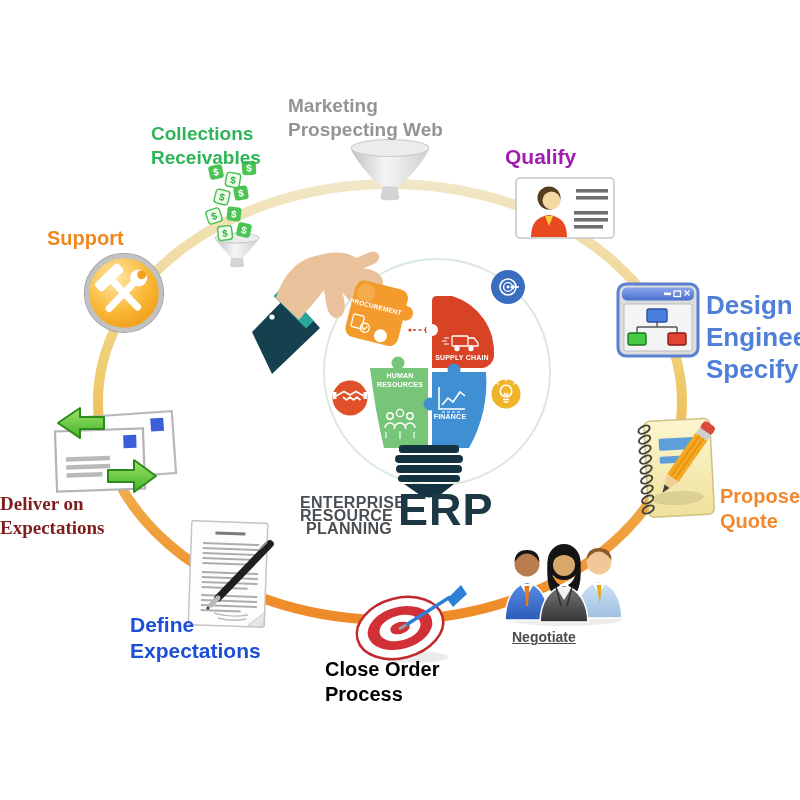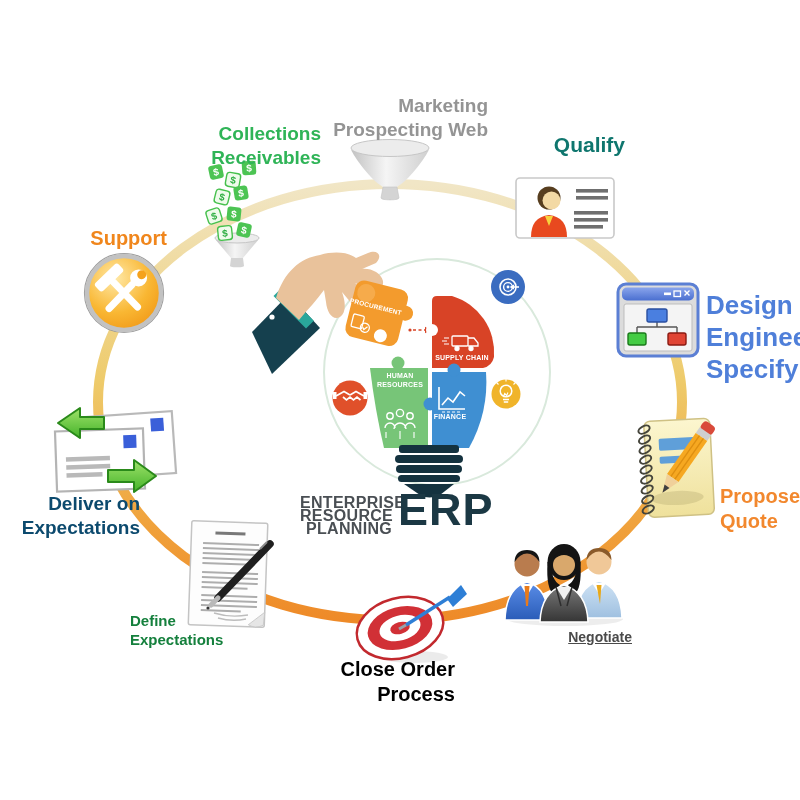--- a/index.html
+++ b/index.html
@@ -1,20 +1,20 @@
 <!DOCTYPE html>
 <html><head>
 <meta charset="utf-8">
 <style>
   html,body{margin:0;padding:0;background:#fff;}
   .canvas{position:relative;width:800px;height:800px;background:#fff;
           font-family:"Liberation Sans",sans-serif;overflow:hidden;}
   .bg{position:absolute;left:0;top:0;}
   .lbl{position:absolute;font-weight:700;white-space:pre-line;line-height:1.24;}
-  .ctr{text-align:right;}
+  .ctr{text-align:left;}
   .mod{position:absolute;color:#fff;font-weight:700;text-align:center;
        letter-spacing:.2px;white-space:pre-line;}
   .erp-full{position:absolute;left:300px;top:496px;width:92px;text-align:right;
             font-size:16px;line-height:13px;font-weight:700;color:#4a4f54;
             white-space:pre-line;letter-spacing:.3px;}
   .erp-big{position:absolute;left:398px;top:486px;font-size:45px;line-height:48px;
            font-weight:800;color:#1b3844;letter-spacing:1px;text-align:center;}
 </style>
 </head>
 <body>
@@ -389,38 +389,38 @@
 </svg>
 
   <div class="lbl ctr" style="left: 288px; top: 94px; width: 200px; font-size: 19px; color: rgb(148, 148, 148);">Marketing
 Prospecting Web</div>
 
   <div class="lbl ctr" style="left: 151px; top: 122px; width: 170px; font-size: 19px; color: rgb(47, 180, 87);">Collections
 Receivables</div>
 
   <div class="lbl ctr" style="left: 47px; top: 226px; width: 120px; font-size: 20px; color: rgb(240, 134, 28);">Support</div>
 
-  <div class="lbl ctr" style="left: 505px; top: 132px; width: 120px; font-size: 21px; color: #0f766e;">Qualify</div>
+  <div class="lbl ctr" style="left: 505px; top: 144px; width: 120px; font-size: 21px; color: #a21caf;">Qualify</div>
 
   <div class="lbl" style="left: 706px; top: 289px; width: 90px; font-size: 26px; color: rgb(79, 127, 217);">Design
 Engineer
 Specify</div>
 
   <div class="lbl" style="left: 720px; top: 448px; width: 80px; font-size: 20px; color: rgb(242, 136, 46); margin-top: 36px;">Propose
 Quote</div>
 
   <div class="lbl ctr" style="left: 512px; top: 629px; width: 120px; font-size: 14px; color: rgb(74, 74, 74); text-decoration: underline;">Negotiate</div>
 
   <div class="lbl ctr" style="left: 325px; top: 657px; width: 130px; font-size: 20px; color: #000000;">Close Order
 Process</div>
 
-  <div class="lbl" style="left: 130px; top: 612px; width: 140px; font-size: 15px; color: #15803d;">Define
+  <div class="lbl" style="left: 130px; top: 612px; width: 140px; font-size: 21px; color: #1d4ed8;">Define
 Expectations</div>
 
-  <div class="lbl ctr" style="left: 0px; top: 492px; width: 140px; font-size: 19px; color: #0c4a6e;">Deliver on
+  <div class="lbl ctr" style="left: 0px; top: 492px; width: 140px; font-size: 19px; color: #7f1d1d; font-family: Liberation Serif, serif;">Deliver on
 Expectations</div>
 
   <div class="mod" style="left:348px;top:303px;width:56px;font-size:6.5px;transform:rotate(14deg);">PROCUREMENT</div>
   <div class="mod" style="left:432px;top:354px;width:60px;font-size:7px;">SUPPLY CHAIN</div>
   <div class="mod" style="left:372px;top:372px;width:56px;font-size:7px;line-height:8.5px;">HUMAN
 RESOURCES</div>
   <div class="mod" style="left:428px;top:413px;width:44px;font-size:7px;">FINANCE</div>
 
   <div class="erp-full">ENTERPRISE
 RESOURCE

